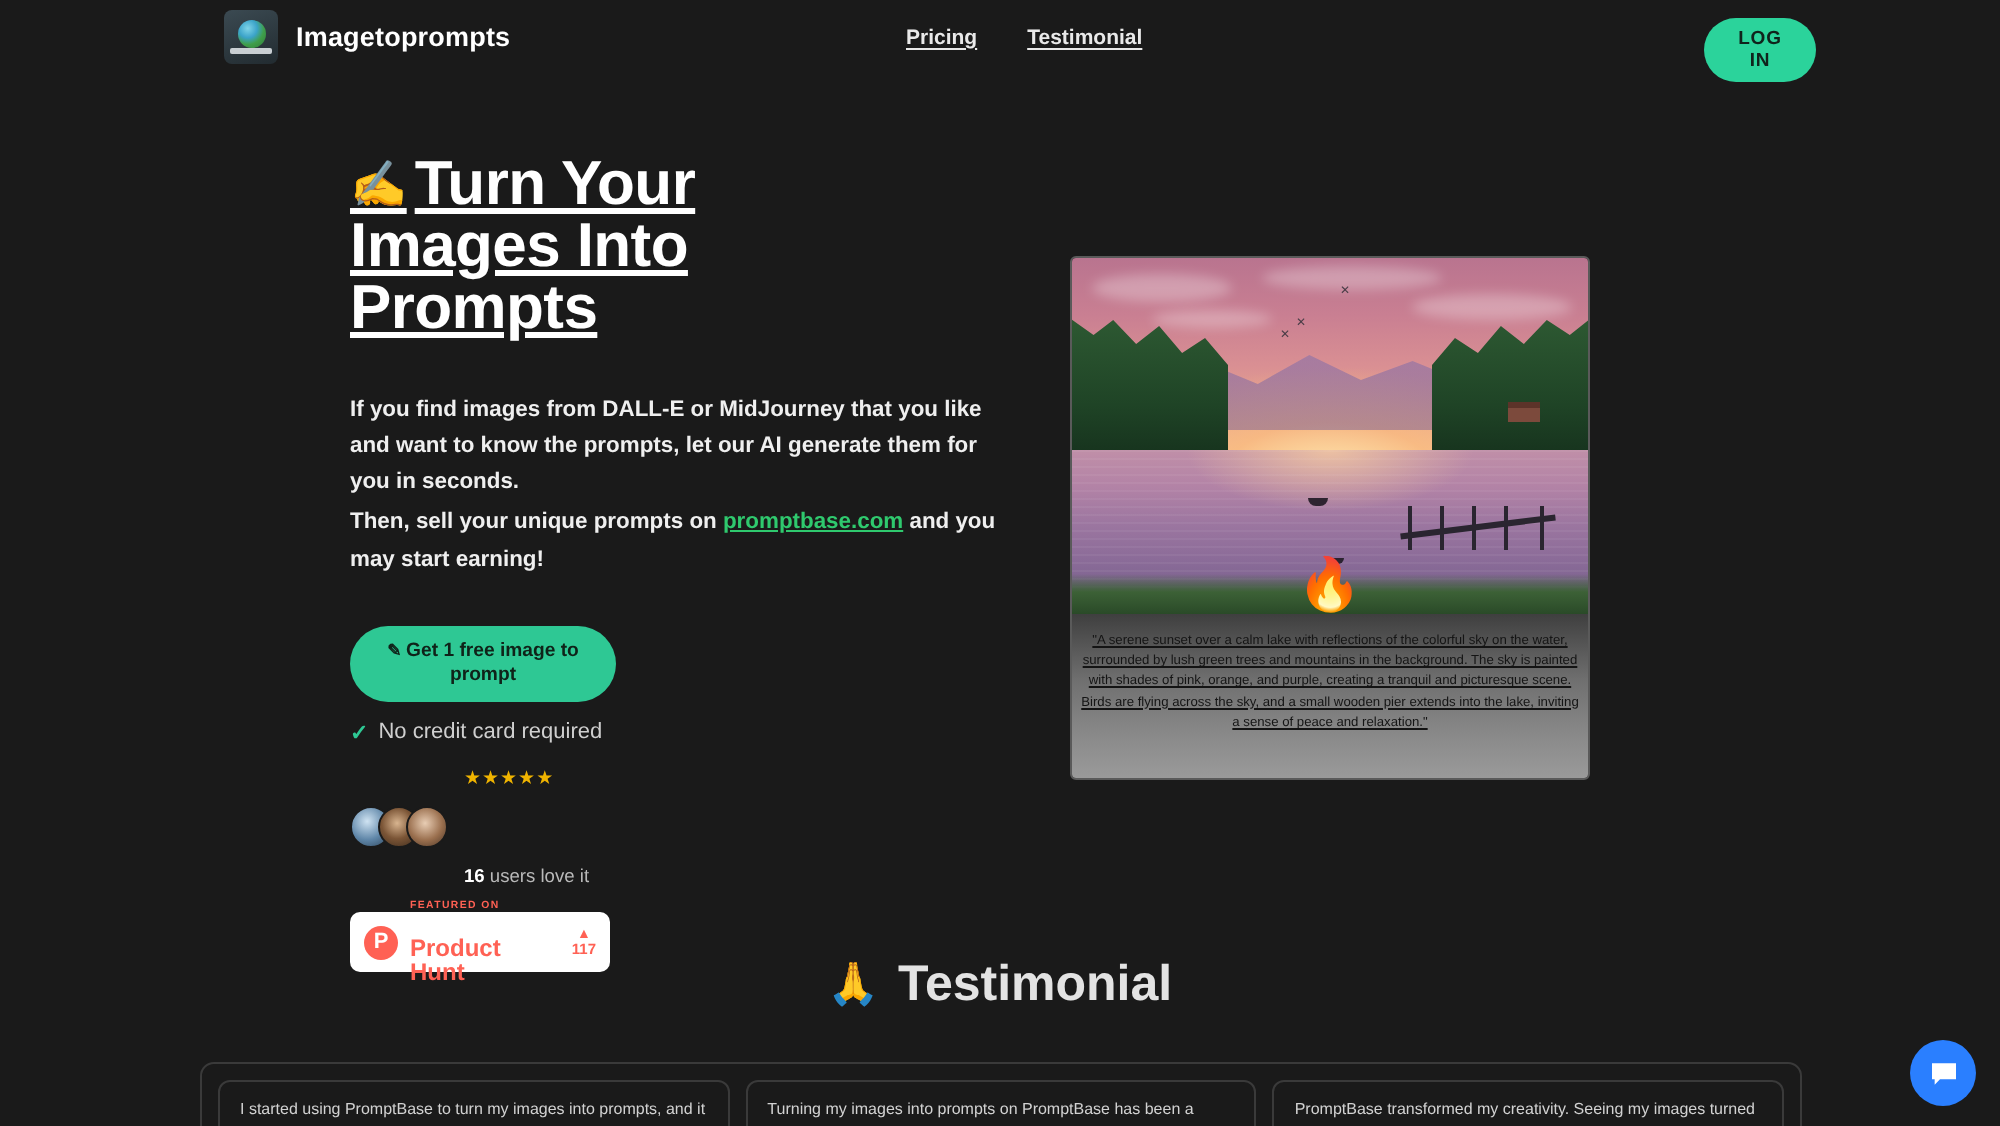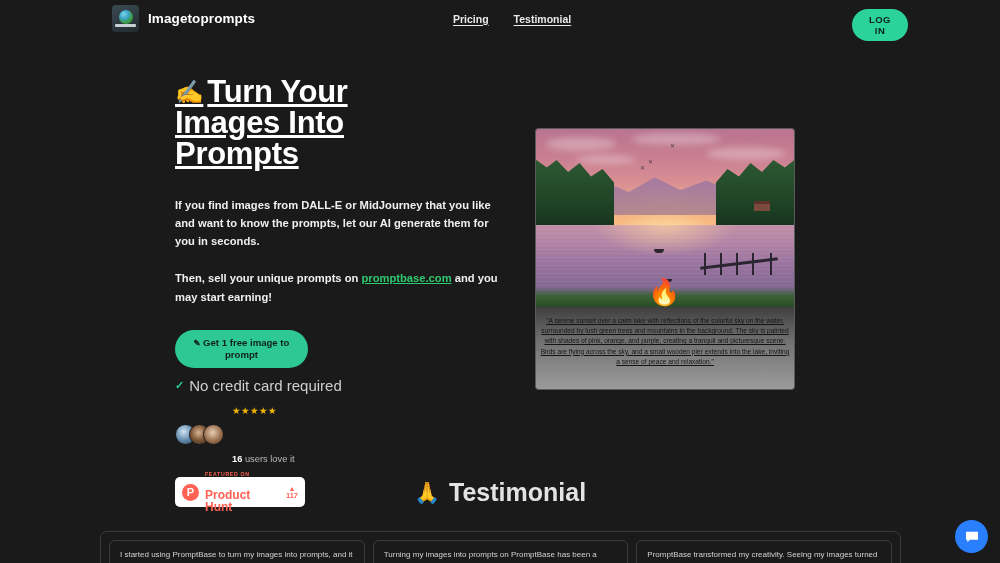--- a/index.html
+++ b/index.html
@@ -52,34 +52,34 @@
   .headline {
     color: #fff; font-size: 31px; font-weight: bold;
     line-height: 1.0; letter-spacing: -.3px; width: 230px; text-decoration: underline;
   }
   .headline .emoji { font-size: 23px; vertical-align: 2px; margin-right: 4px; }
 
   .para {
     color: #efefef; font-size: 11.2px; font-weight: bold; line-height: 1.62;
     margin-top: 27px; width: 330px;
   }
-  .para2 { margin-top: 19px; }
+  .para2 { margin-top: 2px; }
   .para2 a { color: #2fc96e; text-decoration: underline; }
 
   .cta {
     margin-top: 24px; width: 133px;
     background: #2ec894; border: none; border-radius: 20px;
     color: #0f2319; font-size: 9.6px; font-weight: bold;
     padding: 7px 6px; line-height: 1.25; cursor: pointer; text-align: center;
   }
   .cta .pen { font-size: 8.5px; }
 
   .nocard { margin-top: 9px; display: flex; align-items: center; gap: 5px; }
   .nocard .check { color: #2ec894; font-size: 11px; font-weight: bold; }
-  .nocard span.txt { color: #cfcfcf; font-size: 15px; text-align: right; }
+  .nocard span.txt { color: #cfcfcf; font-size: 11px; text-align: right; }
 
   .social { margin-top: 12px; display: flex; align-items: center; gap: 8px; }
   .avatars { display: flex; }
   .avatars .av {
     width: 21px; height: 21px; border-radius: 50%;
     border: 1.5px solid #1a1a1a; margin-left: -7px;
   }
   .avatars .av:first-child { margin-left: 0; }
   .av1 { background: radial-gradient(circle at 40% 35%, #cfe3f2 0%, #5f86a8 55%, #2b4156 100%); }
   .av2 { background: radial-gradient(circle at 45% 40%, #d8b48f 0%, #7b5536 50%, #3a2a1c 100%); }

